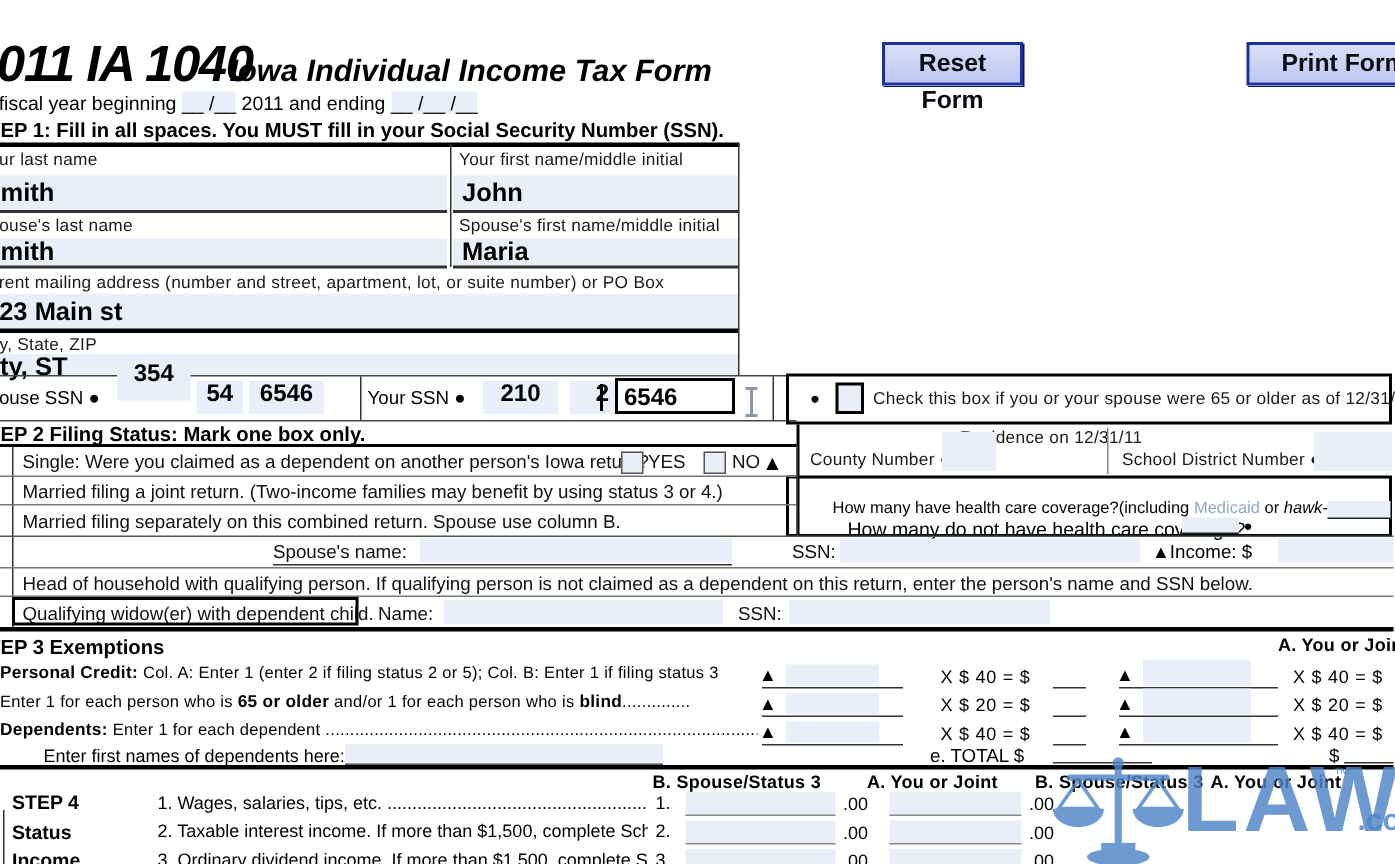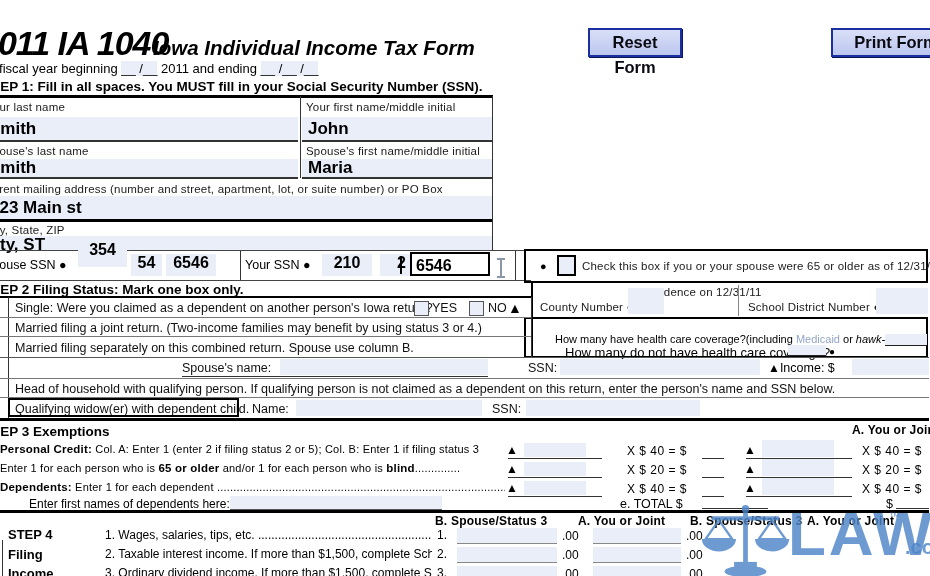--- a/index.html
+++ b/index.html
@@ -208,21 +208,21 @@
 
   <div class="abs hline" style="left:0;top:510px;width:929px;height:3px;"></div>
 
   <div class="abs hdr3" style="left:435px;top:514px;">B. Spouse/Status 3</div>
   <div class="abs hdr3" style="left:578px;top:514px;">A. You or Joint</div>
   <div class="abs hdr3" style="left:690px;top:514px;">B. Spouse/Status 3</div>
   <div class="abs hdr3" style="left:807px;top:514px;">A. You or Joint</div>
 
   <div class="abs vline" style="left:2px;top:540px;height:36px;"></div>
   <div class="abs" style="left:8px;top:527px;font-weight:bold;font-size:13px;">STEP 4</div>
-  <div class="abs" style="left:8px;top:547px;font-weight:bold;font-size:13px;">Filing</div>
+  <div class="abs" style="left:8px;top:547px;font-weight:bold;font-size:13px;">Status</div>
   <div class="abs" style="left:8px;top:566px;font-weight:bold;font-size:13px;">Income</div>
 
   <div class="abs clip" style="left:105px;top:528px;width:327px;font-size:12px;">
     <span>1. Wages, salaries, tips, etc. </span><span>...............................................................................................</span>
   </div>
   <div class="abs" style="left:437px;top:528px;font-size:12px;">1.</div>
   <div class="abs f" style="left:457px;top:528px;width:100px;height:15px;border-bottom:1px solid #888;"></div>
   <div class="abs" style="left:562px;top:529px;font-size:12px;">.00</div>
   <div class="abs f" style="left:593px;top:528px;width:88px;height:15px;border-bottom:1px solid #888;"></div>
   <div class="abs" style="left:686px;top:529px;font-size:12px;">.00</div>

